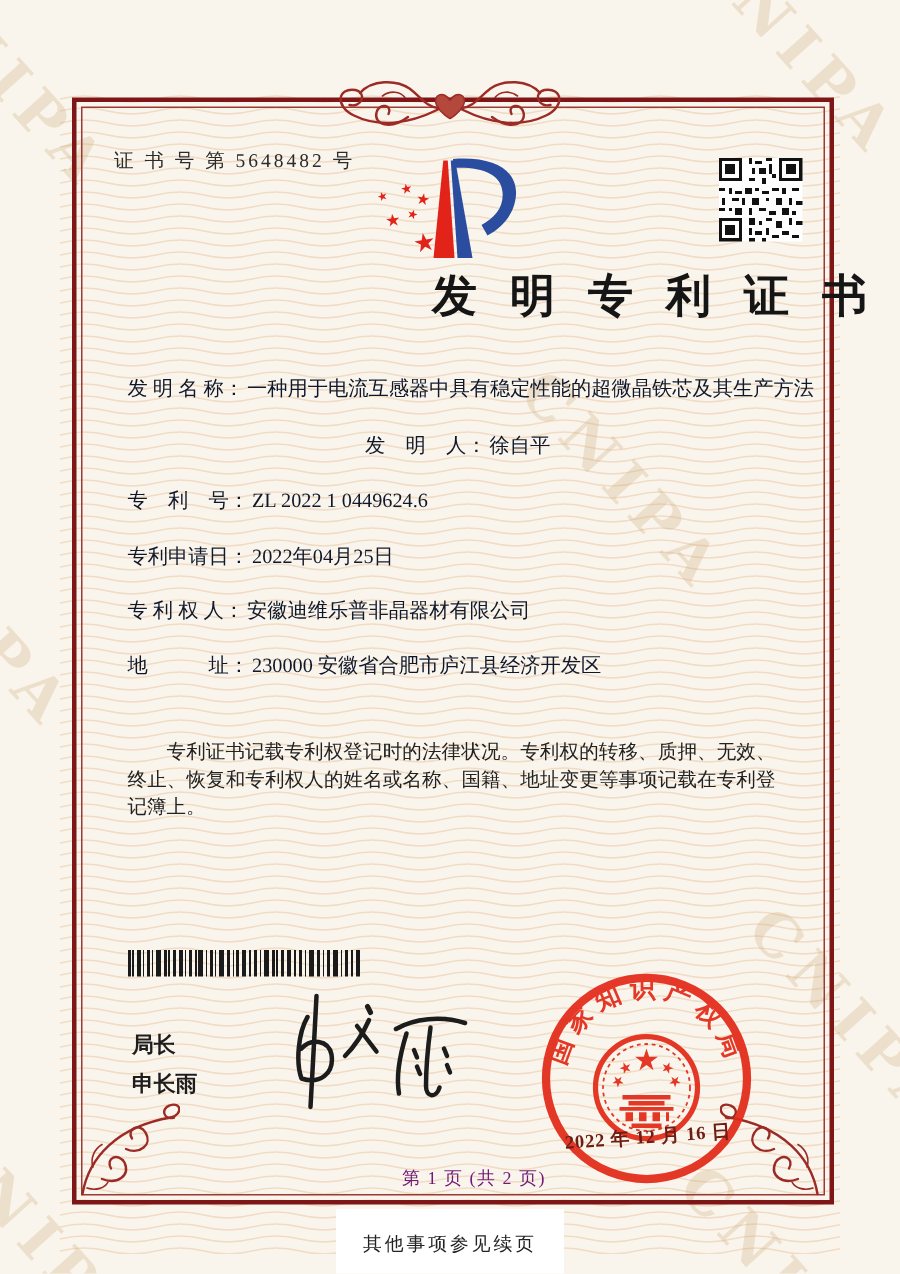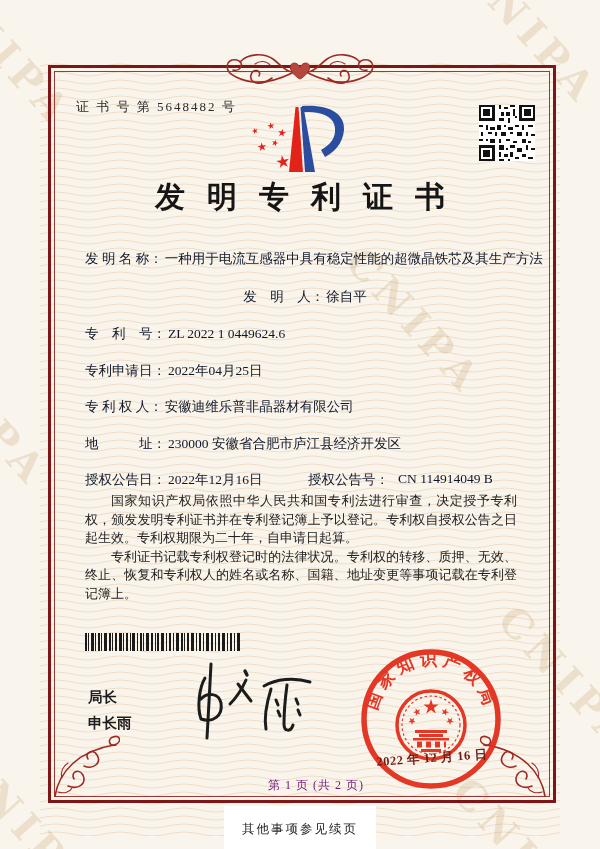--- a/index.html
+++ b/index.html
@@ -12,21 +12,21 @@
   
   #waves-svg{position:absolute;left:40px;top:62px;z-index:0;pointer-events:none;}
   
   .frame-outer{position:absolute;left:48px;top:65px;width:502px;height:732px;
       border:3px solid #7e1517;z-index:2;pointer-events:none;}
   .frame-inner{position:absolute;left:3px;top:3px;right:3px;bottom:3px;border:1px solid #9a3a34;}
   .ornament{position:absolute;z-index:3;pointer-events:none;}
   
   .content{position:absolute;left:0;top:0;width:600px;height:659px;z-index:4;}
   .cert-no{position:absolute;left:76px;top:98px;font-size:13px;letter-spacing:2px;color:#2b2b2b;}
-  .title{position:absolute;left:0;top:177px;width:600px;text-align:center;
+  .title{position:absolute;left:0;top:177px;width:600px;text-align:right;
       font-size:30px;font-weight:600;color:#151515;letter-spacing:22px;text-indent:22px;}
   .row{position:absolute;left:85px;width:440px;font-size:13.5px;color:#0f172a;white-space:nowrap;}
   .row .lab{display:inline-block;}
   .row .val{margin-left:2px;}
   .row .lab2{position:absolute;left:223px;}
   .row .val2{position:absolute;left:313px;}
   .legal{position:absolute;left:85px;top:492px;width:432px;font-size:13px;
       line-height:18.6px;color:#222;text-align:justify;}
   .legal p{margin:0;text-indent:2em;}
   .director{position:absolute;left:88px;top:684px;font-size:14.5px;font-weight:600;
@@ -195,28 +195,22 @@
   </div>
   <div class="row" style="top:362px;">
     <span class="lab">专利申请日：</span><span class="val">2022年04月25日</span>
   </div>
   <div class="row" style="top:398px;">
     <span class="lab">专 利 权 人：</span><span class="val">安徽迪维乐普非晶器材有限公司</span>
   </div>
   <div class="row" style="top:435px;">
     <span class="lab">地　　　址：</span><span class="val">230000 安徽省合肥市庐江县经济开发区</span>
   </div>
-  <div class="row" style="top:471px;">
-    <span class="lab">授权公告日：</span><span class="val">2022年12月16日</span>
-    <span class="lab2">授权公告号：</span>
-    <span class="val2">CN 114914049 B</span>
-  </div>
 
   <div class="legal">
-    <p>国家知识产权局依照中华人民共和国专利法进行审查，决定授予专利权，颁发发明专利证书并在专利登记簿上予以登记。专利权自授权公告之日起生效。专利权期限为二十年，自申请日起算。</p>
     <p>专利证书记载专利权登记时的法律状况。专利权的转移、质押、无效、终止、恢复和专利权人的姓名或名称、国籍、地址变更等事项记载在专利登记簿上。</p>
   </div>
 
   <svg class="barcode" width="156" height="18" viewBox="0 0 156 18" shape-rendering="crispEdges">
     <g fill="#1a1a1a">
       <rect x="0" width="2" height="18"></rect>
         <rect x="3" width="1" height="18"></rect>
         <rect x="6" width="3" height="18"></rect>
       <rect x="10" width="1" height="18"></rect>
         <rect x="13" width="2" height="18"></rect>

